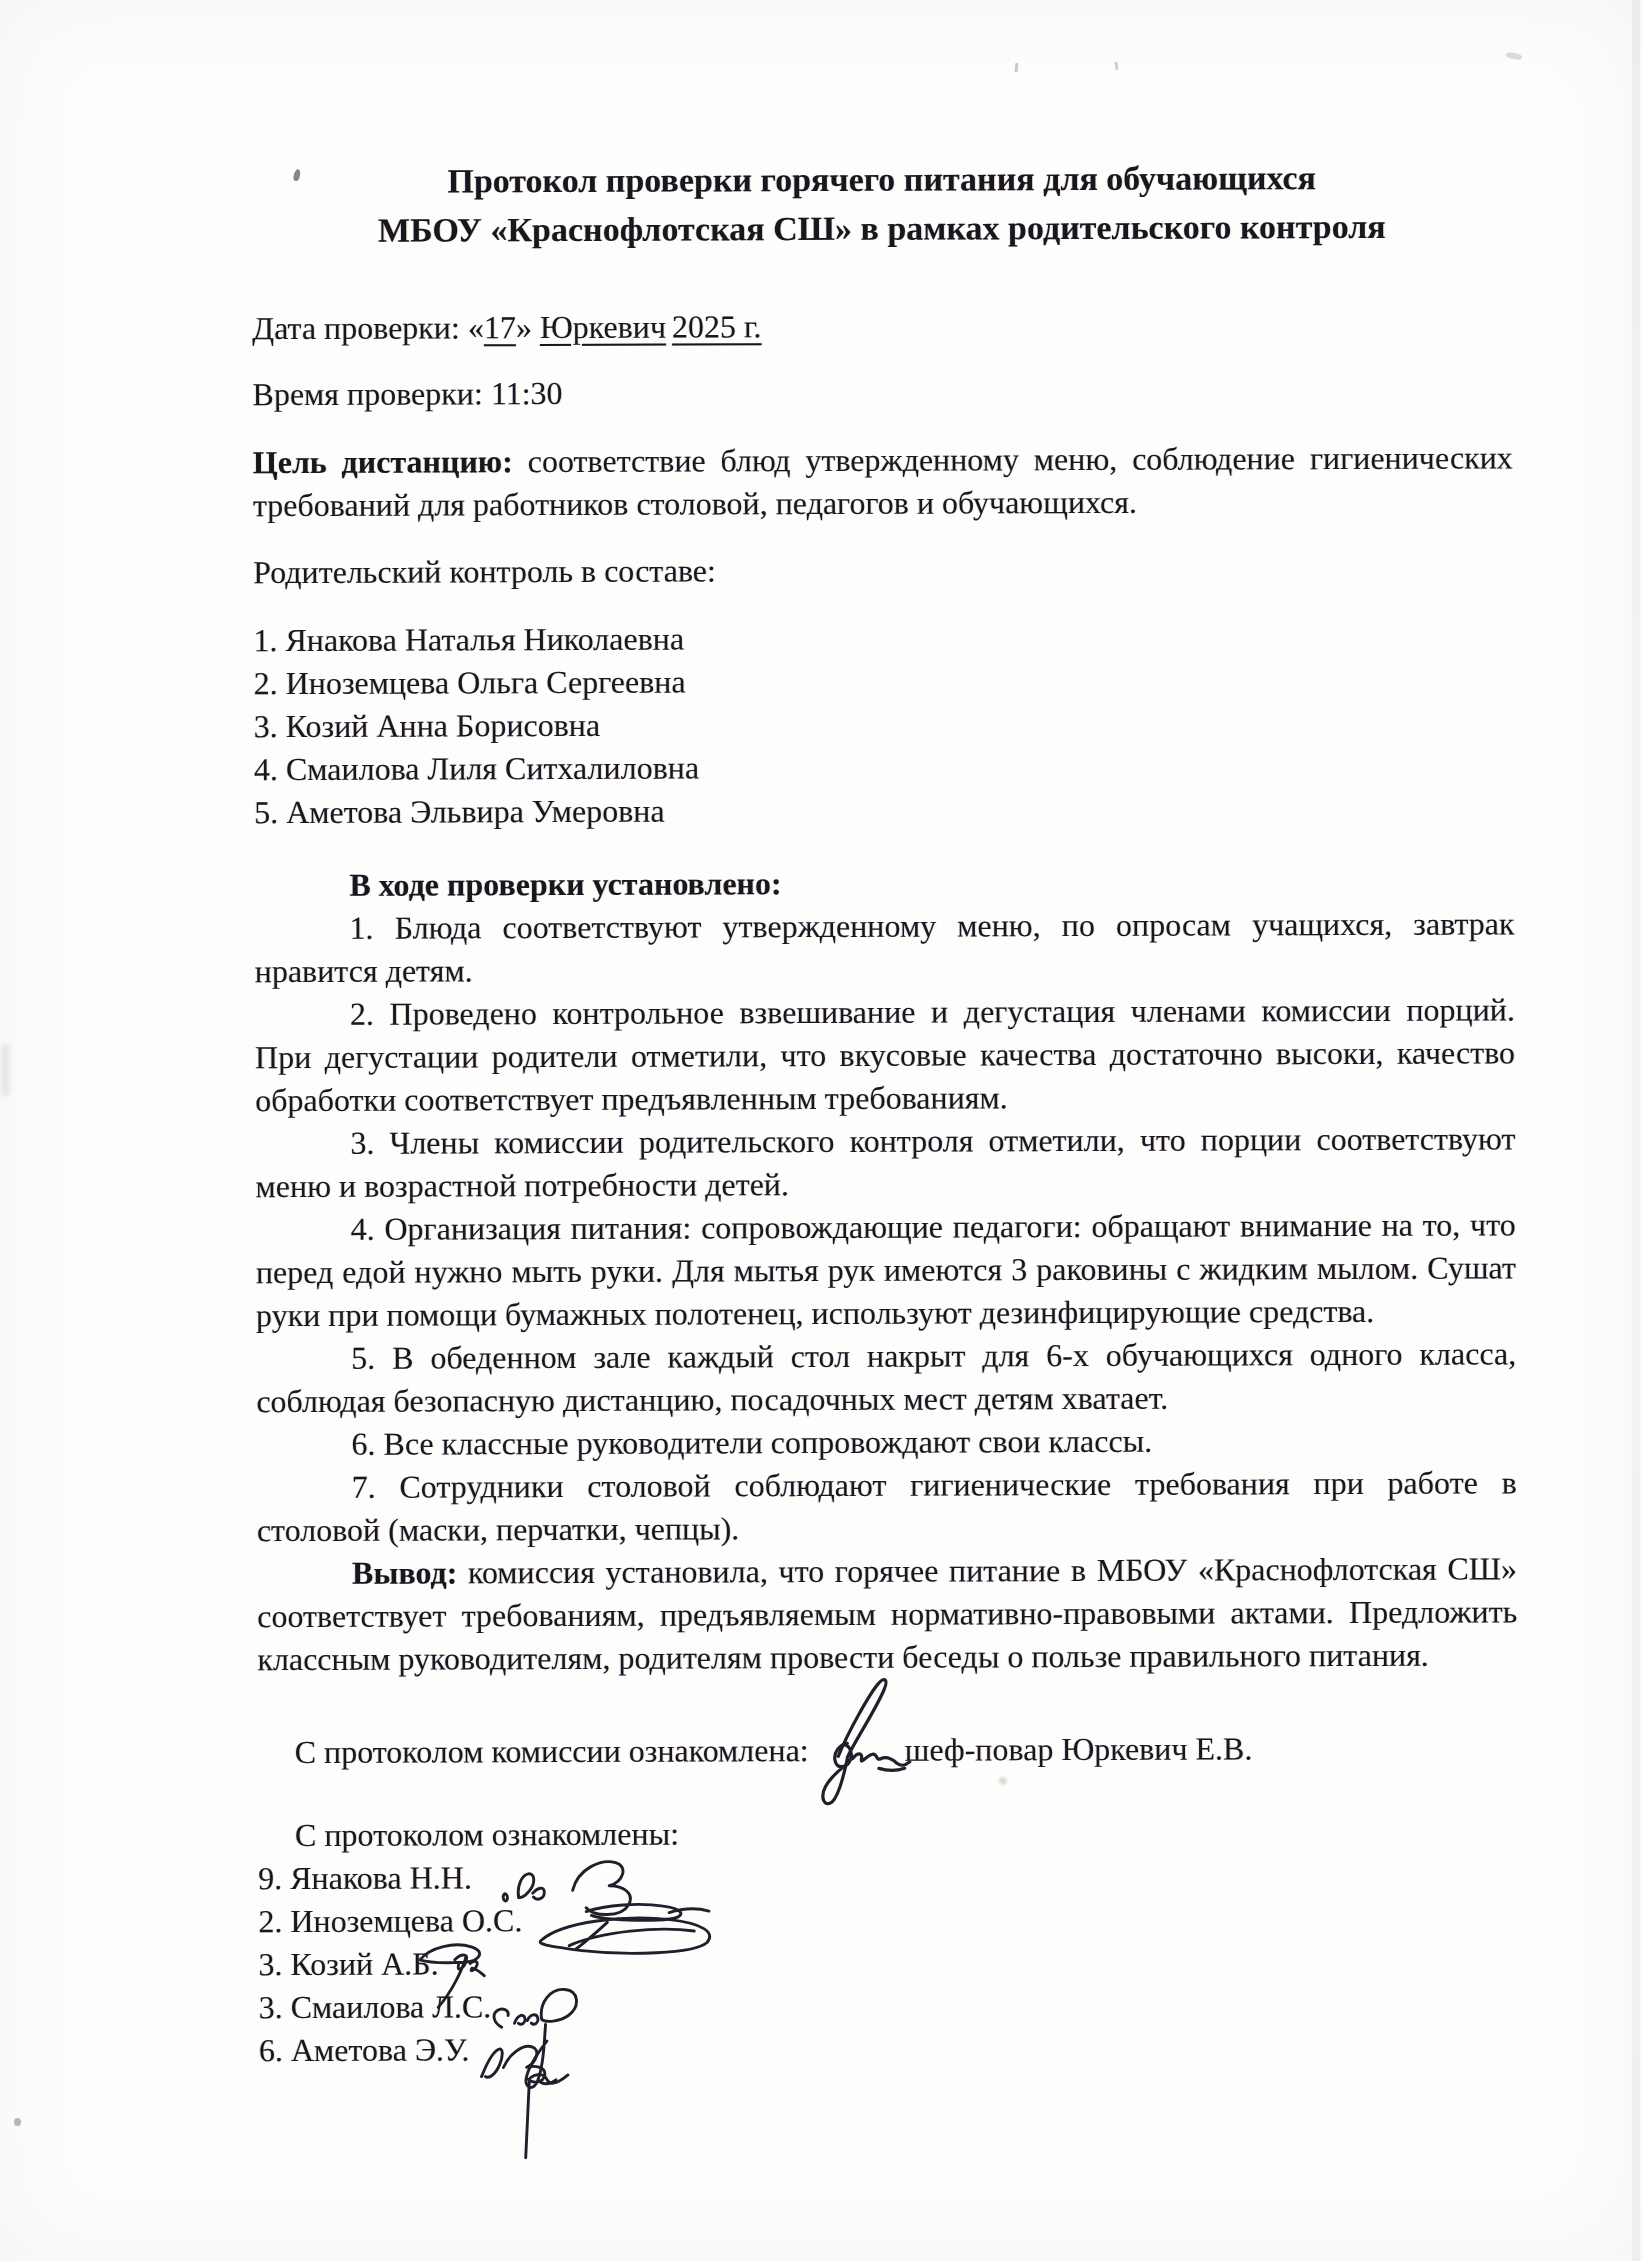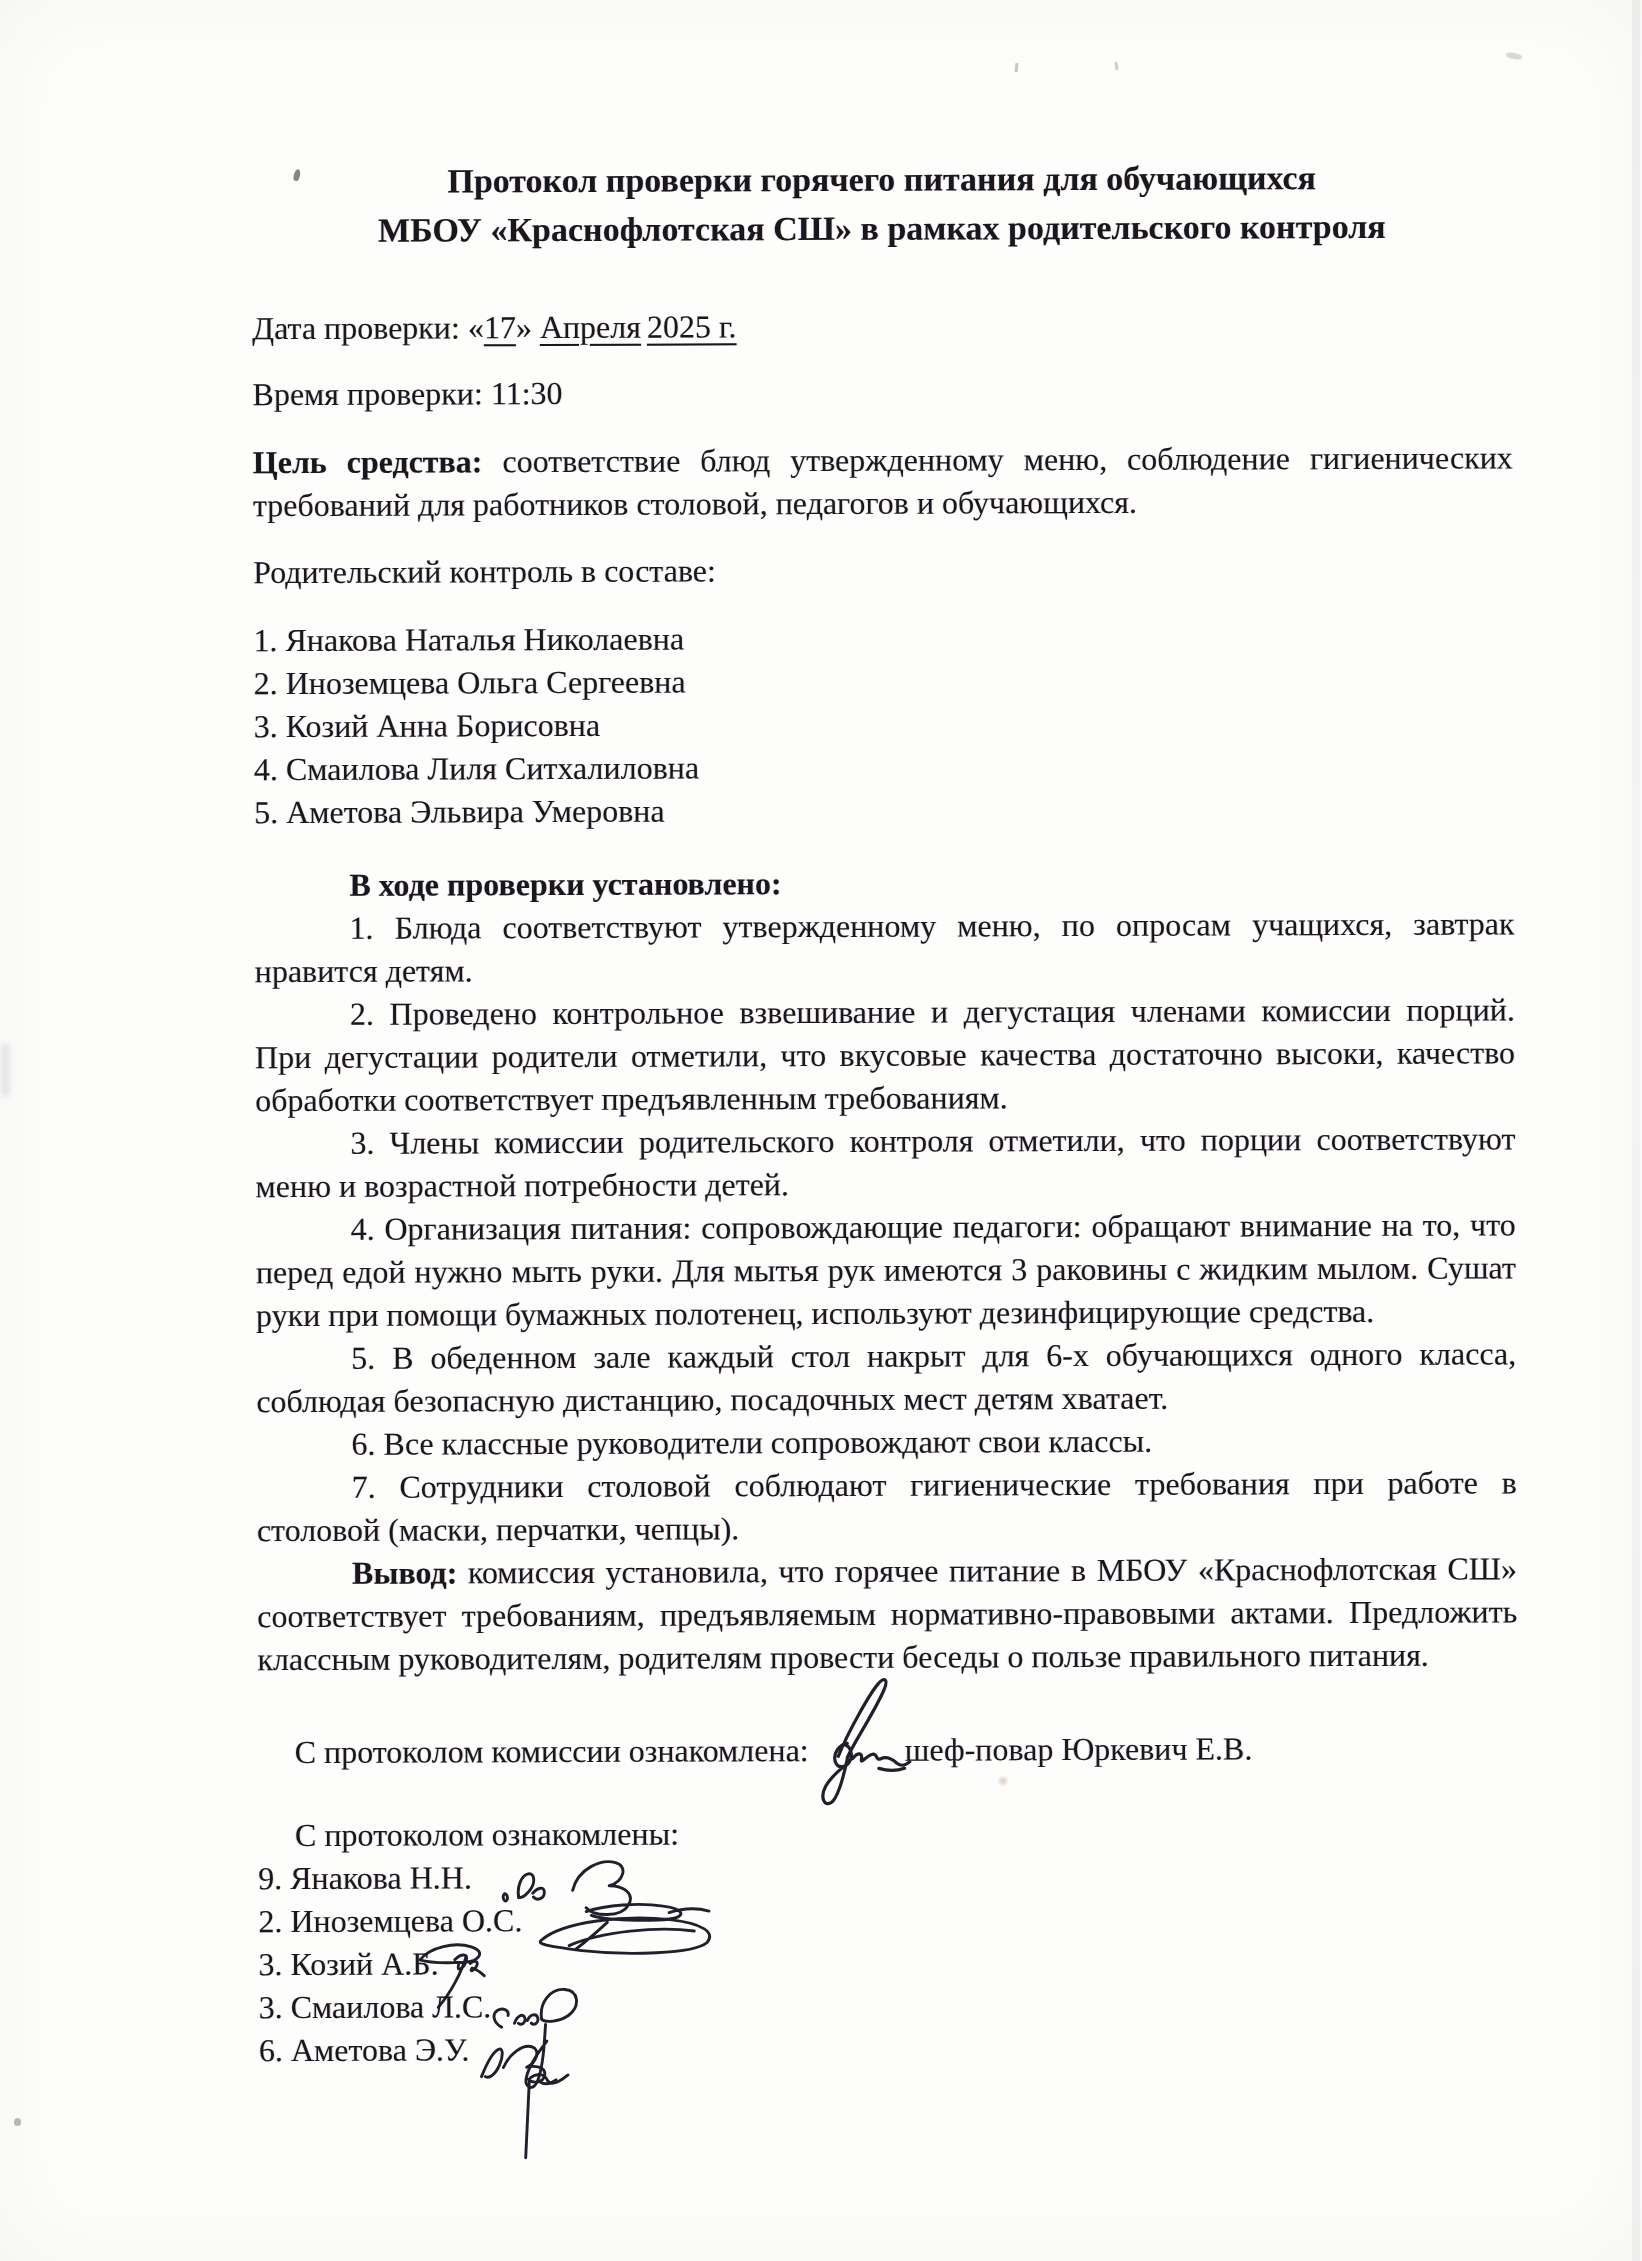--- a/index.html
+++ b/index.html
@@ -102,25 +102,25 @@
   <div class="artifact a-smudge"></div>
   <div class="artifact a-edge"></div>
 
   <div class="content">
 
     <div class="title">
       <div>Протокол проверки горячего питания для обучающихся</div>
       <div>МБОУ «Краснофлотская СШ» в рамках родительского контроля</div>
     </div>
 
-    <p class="line date-line"><span class="pre">Дата проверки: «</span><span class="ul pre">17</span><span class="pre">» </span><span class="ul pre">Апреля</span><span class="ul pre year">2025 г.</span></p>
+    <p class="line date-line"><span class="pre">Дата проверки: «</span><span class="ul pre">17</span><span class="pre">» </span><span class="ul pre">Юркевич</span><span class="ul pre year">2025 г.</span></p>
 
     <p class="line">Время проверки: 11:30</p>
 
-    <p class="para just mb"><b>Цель средства:</b><span class="pre"> соответствие блюд утвержденному меню, соблюдение гигиенических требований для работников столовой, педагогов и обучающихся.</span></p>
+    <p class="para just mb"><b>Цель дистанцию:</b><span class="pre"> соответствие блюд утвержденному меню, соблюдение гигиенических требований для работников столовой, педагогов и обучающихся.</span></p>
 
     <p class="line">Родительский контроль в составе:</p>
 
     <div class="members">
       <p>1. Янакова Наталья Николаевна</p>
       <p>2. Иноземцева Ольга Сергеевна</p>
       <p>3. Козий Анна Борисовна</p>
       <p>4. Смаилова Лиля Ситхалиловна</p>
       <p>5. Аметова Эльвира Умеровна</p>
     </div>

